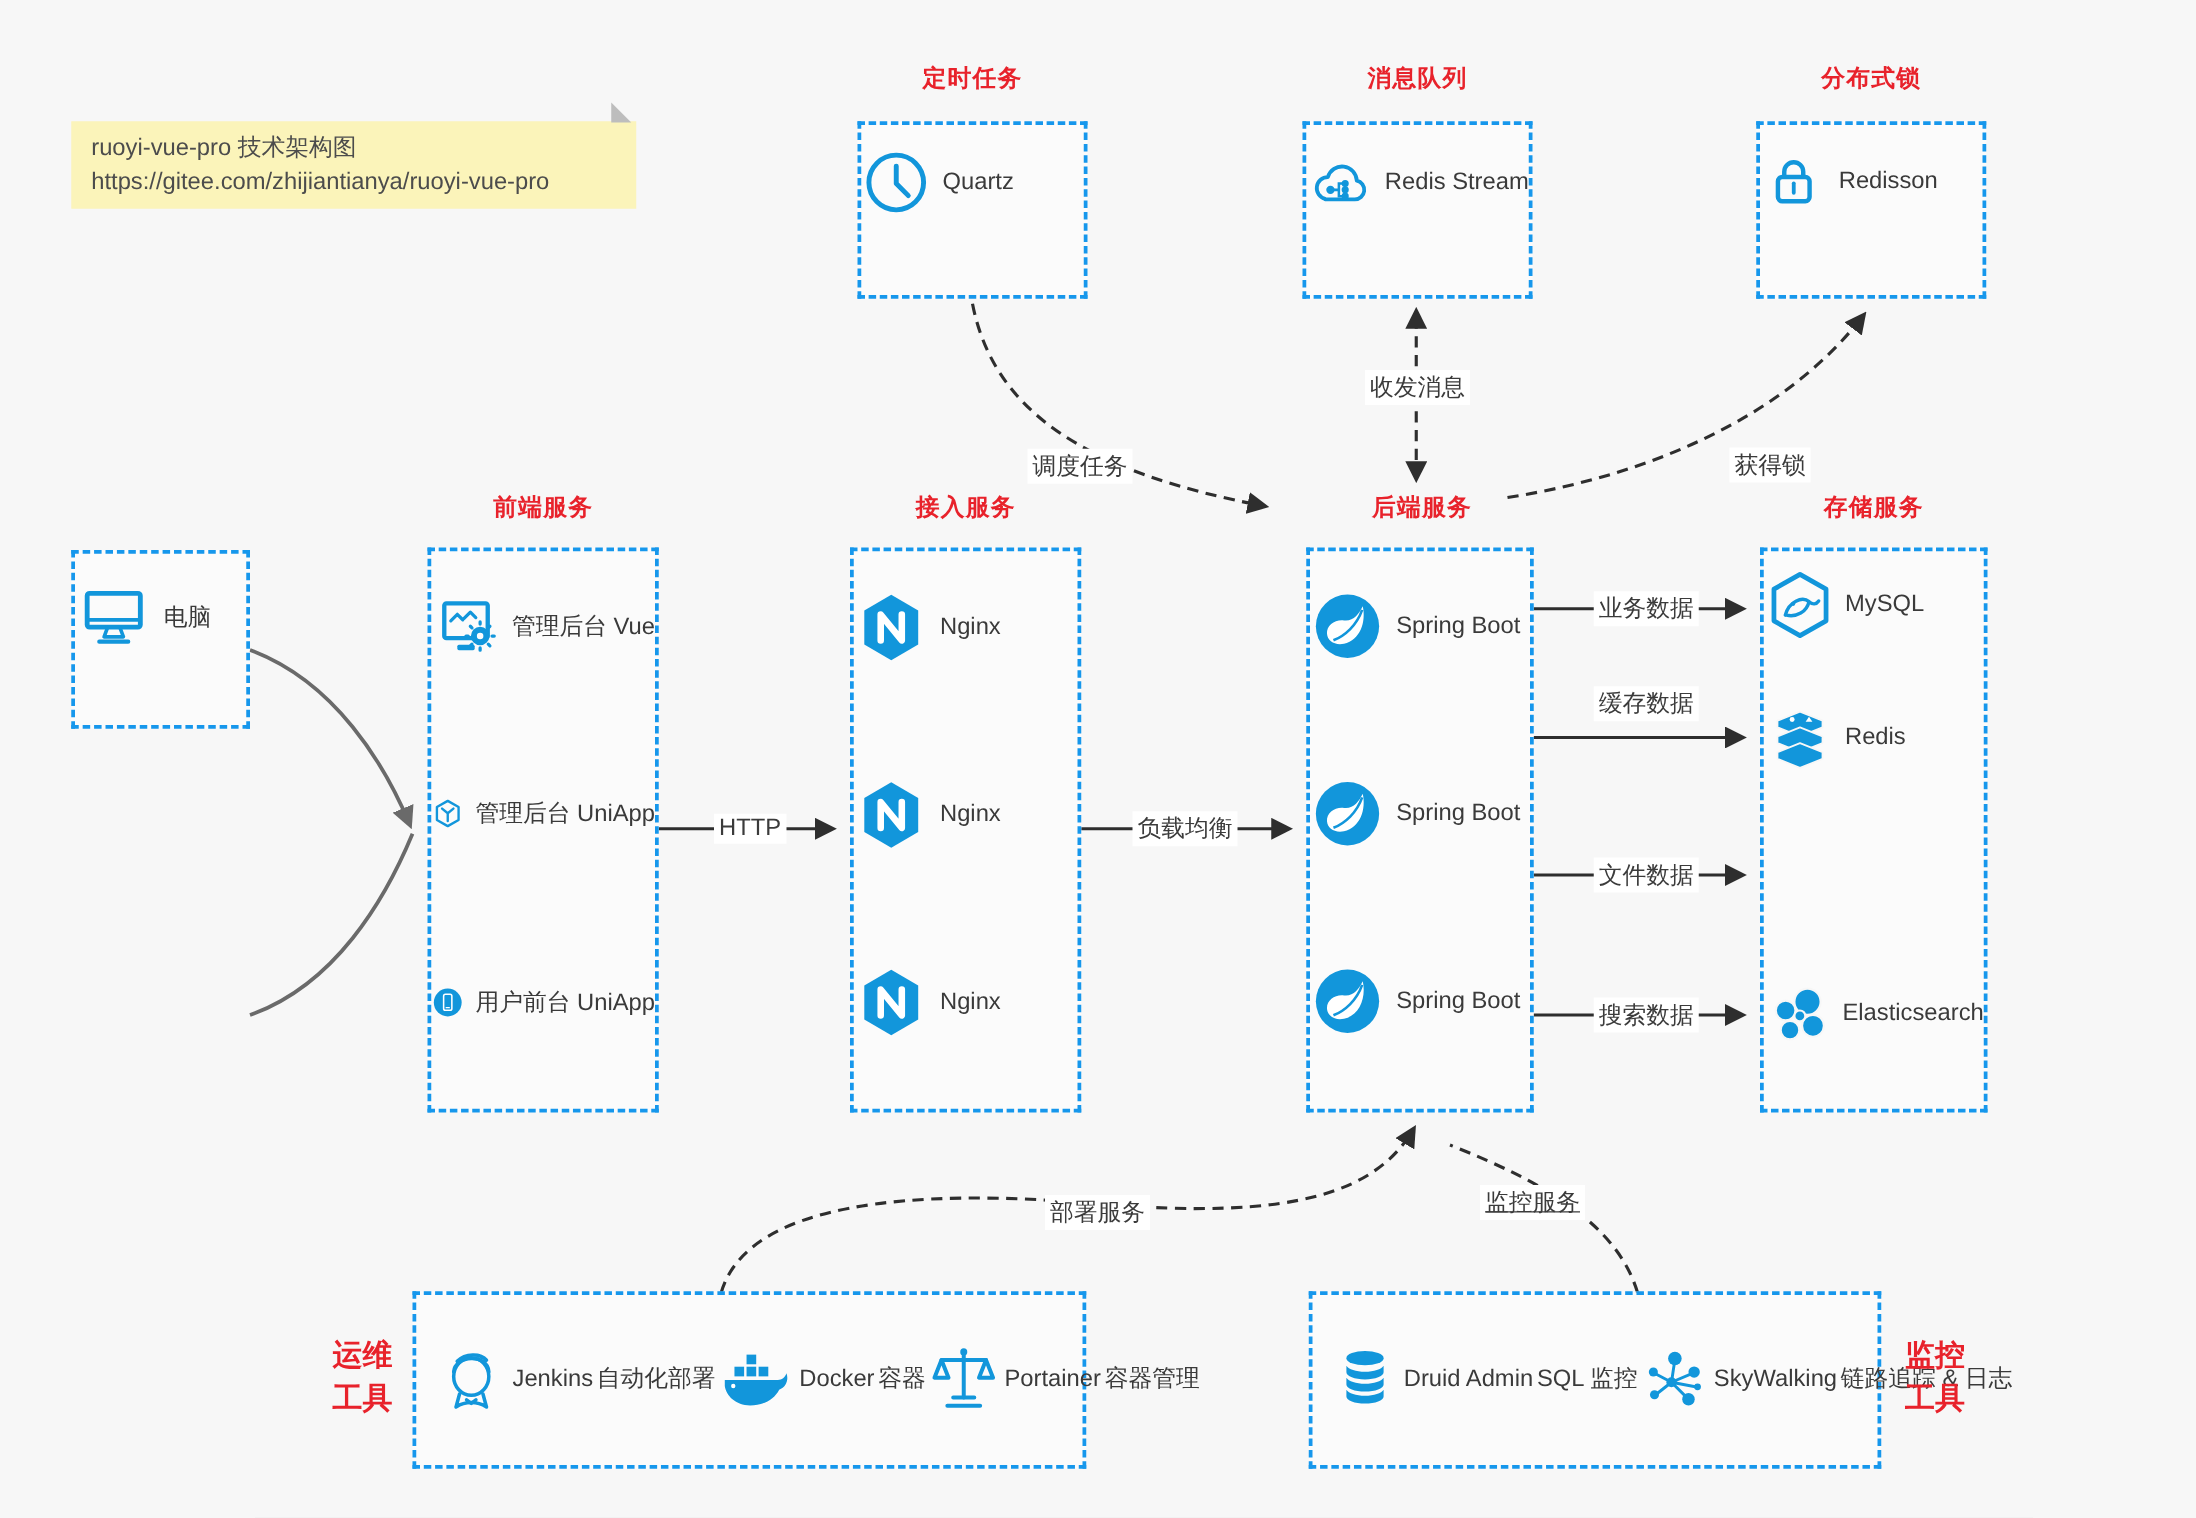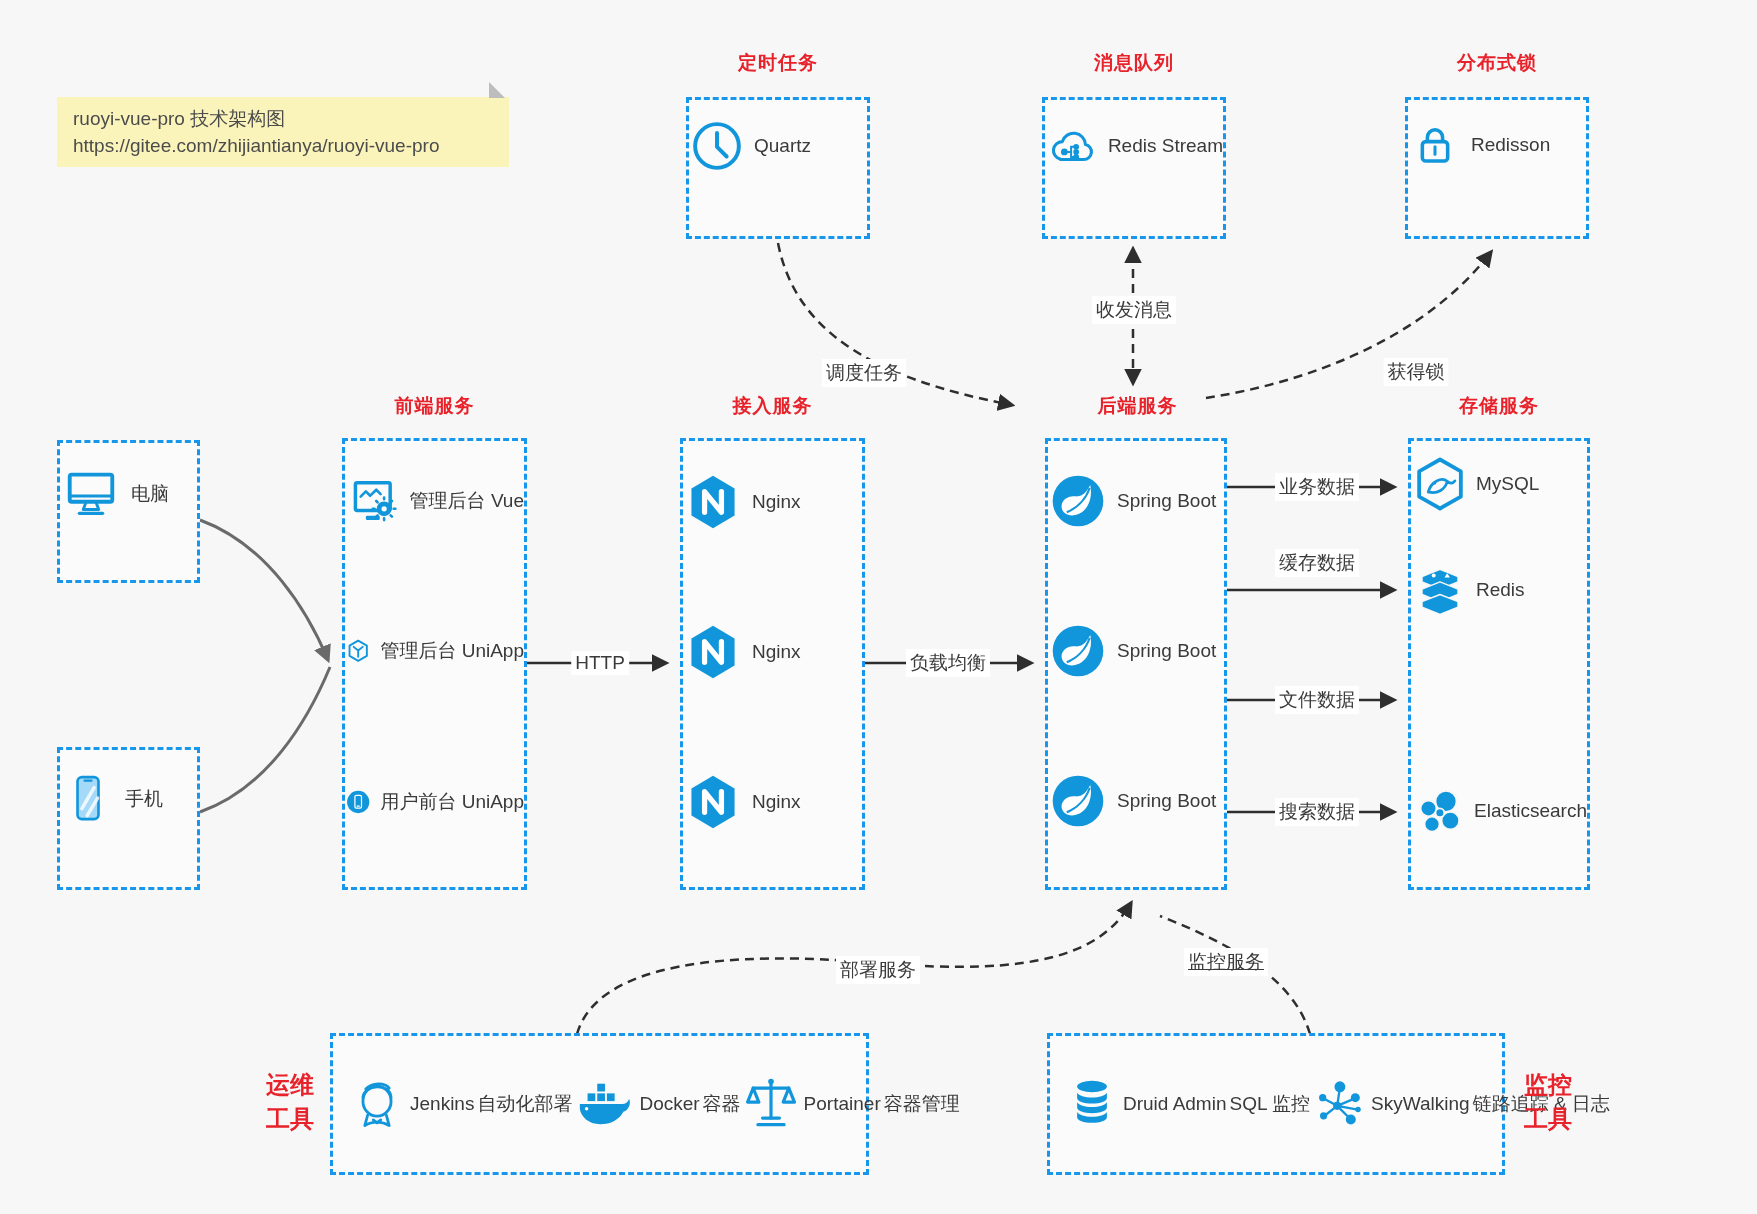--- a/index.html
+++ b/index.html
@@ -114,30 +114,20 @@
       <svg class="icn" width="62" height="58" viewBox="0 0 64 60">
         <rect x="10" y="10" width="44" height="28" rx="2" fill="none" stroke="#1296db" stroke-width="4"></rect>
         <path d="M10,32 H54" stroke="#1296db" stroke-width="3"></path>
         <path d="M27,38 L24,46 H40 L37,38" fill="none" stroke="#1296db" stroke-width="3" stroke-linejoin="round"></path>
         <path d="M20,50 H44" stroke="#1296db" stroke-width="3.4" stroke-linecap="round"></path>
       </svg>
       <span class="lbl">电脑</span>
     </div>
   </div>
 
-  <div class="dash" style="left:57px;top:747px;width:143px;height:143px;">
-    <div class="item" style="top:18px;">
-      <svg class="icn" width="56" height="62" viewBox="0 0 64 66">
-        <rect x="20" y="8" width="24" height="48" rx="5" fill="#a5d9f8" stroke="#1296db" stroke-width="3"></rect>
-        <path d="M25,44 L39,20 M31,52 L43,32" stroke="#ffffff" stroke-width="4" stroke-linecap="round" opacity="0.8"></path>
-        <path d="M28,12 h8" stroke="#1296db" stroke-width="2.4" stroke-linecap="round"></path>
-      </svg>
-      <span class="lbl">手机</span>
-    </div>
-  </div>
 
   <div class="red-title" style="left:342px;top:393px;width:185px;">前端服务</div>
   <div class="dash" style="left:342px;top:438px;width:185px;height:452px;">
     <div class="item" style="top:30px;">
       <svg class="icn" width="62" height="60" viewBox="0 0 64 62">
         <rect x="12" y="10" width="40" height="32" rx="2" fill="none" stroke="#1296db" stroke-width="4"></rect>
         <path d="M18,26 l6,-6 5,5 M30,24 l6,-6 5,5" fill="none" stroke="#1296db" stroke-width="3" stroke-linecap="round" stroke-linejoin="round"></path>
         <circle cx="45" cy="40" r="8.5" fill="#1296db"></circle>
         <g stroke="#1296db" stroke-width="3" stroke-linecap="round">
           <path d="M45,29 v-2 M45,51 v2 M34,40 h-2 M56,40 h2 M37.5,32.5 l-1.5,-1.5 M52.5,47.5 l1.5,1.5 M37.5,47.5 l-1.5,1.5 M52.5,32.5 l1.5,-1.5"></path>

